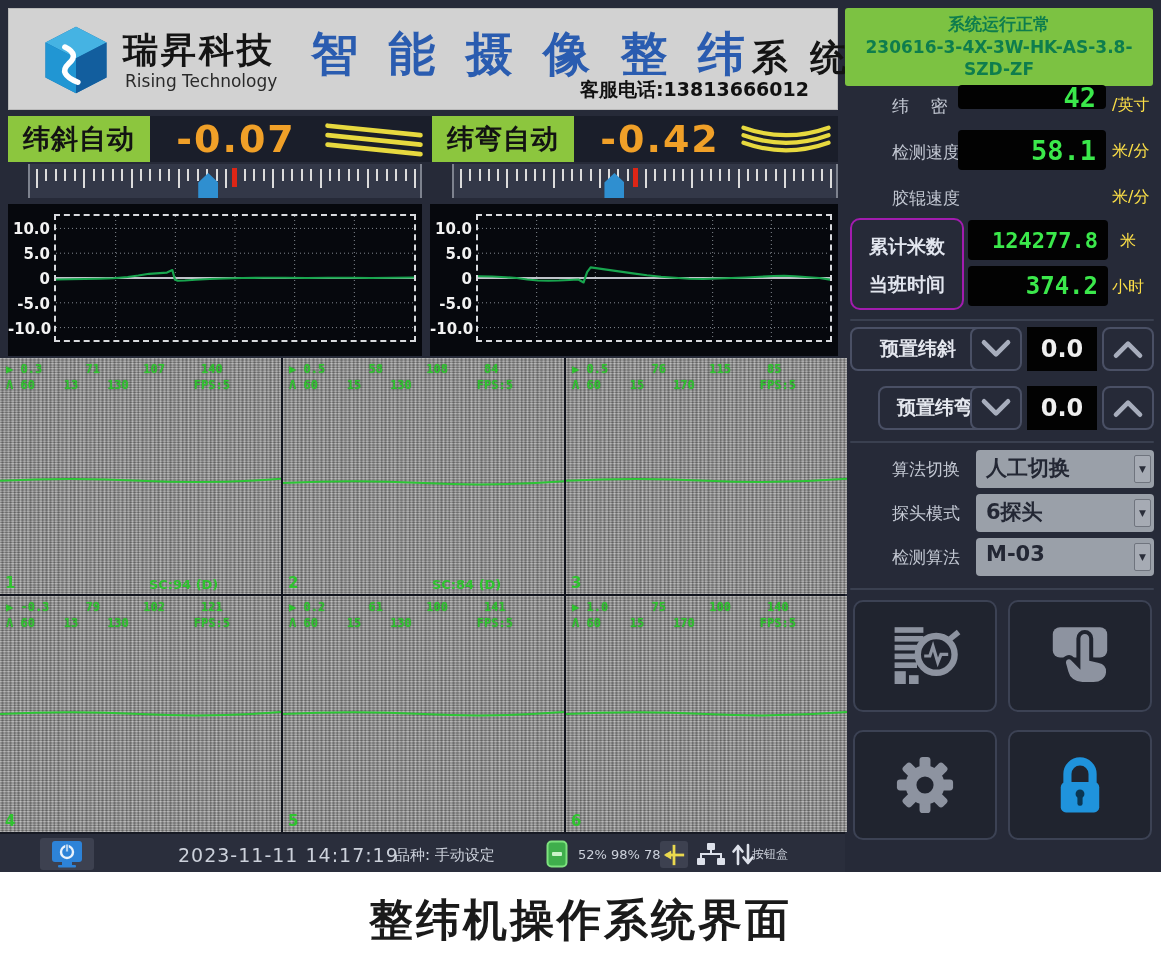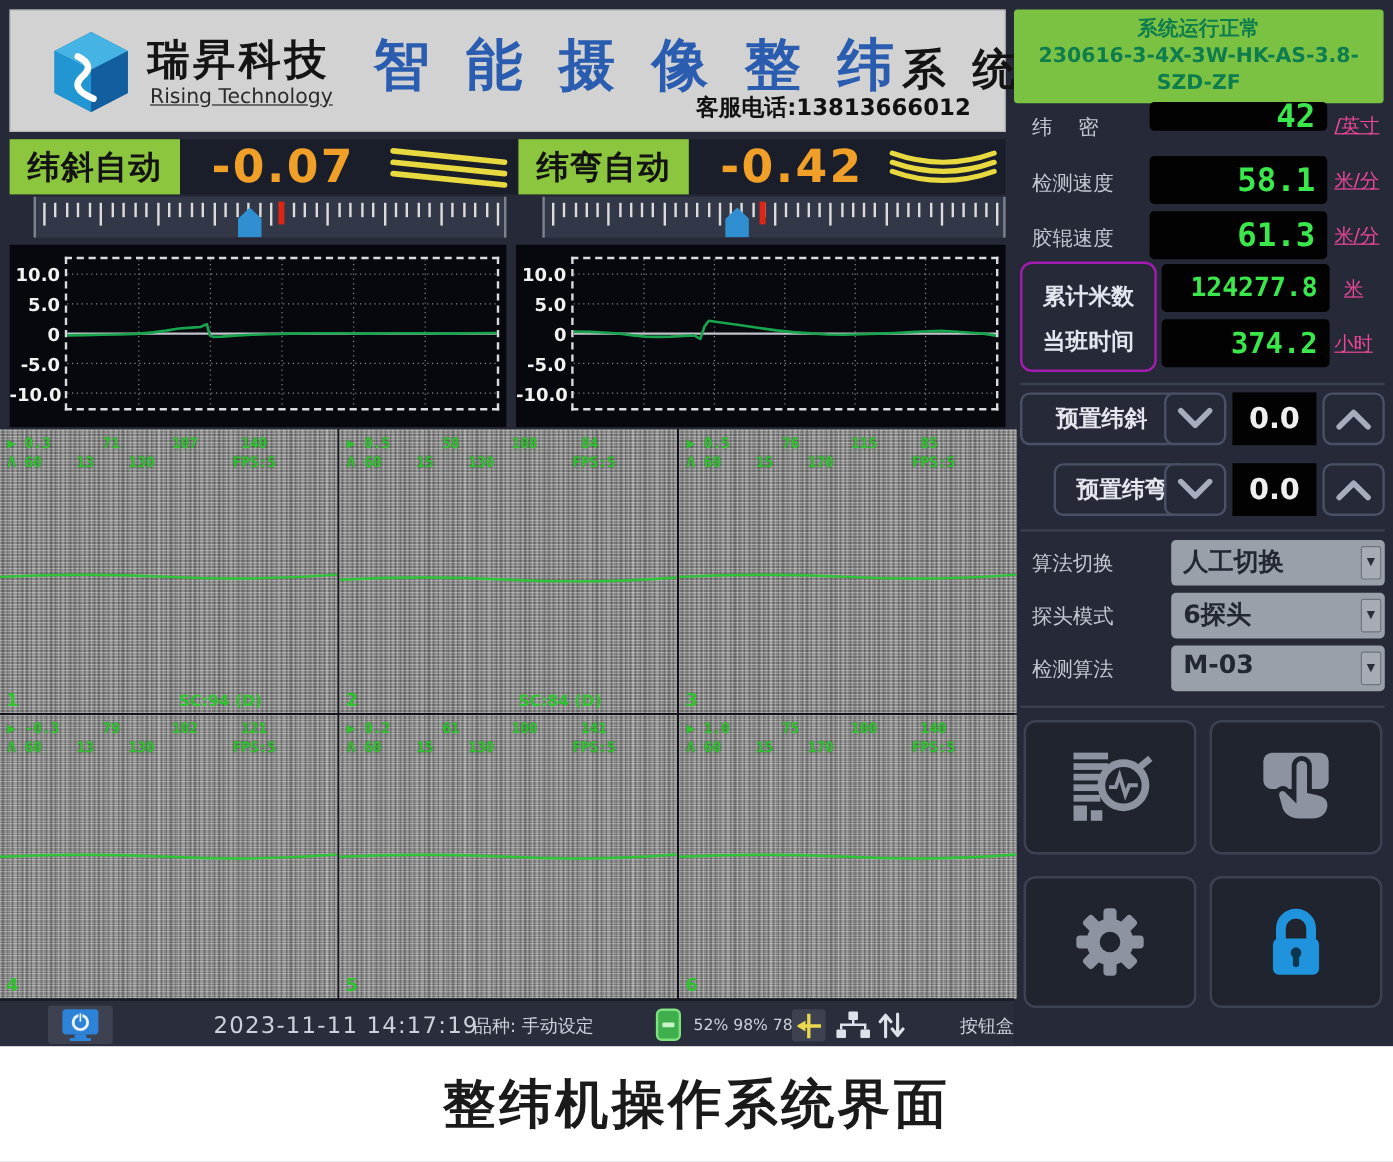--- a/index.html
+++ b/index.html
@@ -4,21 +4,21 @@
 <style>
   html,body{margin:0;padding:0;background:#ffffff;}
   *{box-sizing:border-box;}
   #root{position:relative;width:1161px;height:968px;font-family:"DejaVu Sans",sans-serif;overflow:hidden;}
   #app{position:absolute;left:0;top:0;width:1161px;height:872px;background:#262a38;overflow:hidden;}
 
   
   .hdr{position:absolute;left:8px;top:8px;width:830px;height:102px;background:#d2d2d2;border:1px solid #b9b9b9;}
   .logo-svg{position:absolute;left:30px;top:13px;width:74px;height:76px;}
   .co-cn{position:absolute;left:114px;top:18px;font-size:35px;font-weight:700;color:#141414;letter-spacing:3px;}
-  .co-en{position:absolute;left:116px;top:62px;font-size:17px;color:#2a2a2a;text-decoration:underline;}
+  .co-en{position:absolute;left:116px;top:62px;font-size:17px;color:#2a2a2a;}
   .main-title{position:absolute;left:302px;top:14px;white-space:nowrap;}
   .t-blue{font-size:47px;font-weight:800;color:#2a5cb0;letter-spacing:7px;}
   .t-black{font-size:36px;font-weight:800;color:#141414;letter-spacing:5px;}
   .phone{position:absolute;right:28px;bottom:6px;font-size:19px;font-weight:700;color:#111;}
 
   .sys-status{position:absolute;left:845px;top:8px;width:308px;height:78px;background:#7cc242;border-radius:3px;
       display:flex;flex-direction:column;align-items:center;justify-content:center;text-align:center;
       color:#0e7d4d;font-weight:700;font-size:17px;line-height:1.35;padding:0 8px;}
 
   
@@ -55,24 +55,24 @@
         repeating-linear-gradient(0deg, #8f8f8f 0 4px, #a0a0a0 4px 5px, #898989 5px 9px, #ababab 9px 10px);}
   .scan{position:absolute;left:0;top:0;width:100%;height:100%;}
   .cam-l1,.cam-l2{position:absolute;left:6px;font-family:"DejaVu Sans Mono",monospace;font-size:12px;font-weight:700;
       color:#2fc32f;white-space:pre;text-shadow:0 0 2px rgba(0,70,0,.55);}
   .cam-l1{top:4px;}
   .cam-l2{top:20px;}
   .cam-id{position:absolute;left:5px;bottom:2px;font-size:15px;font-weight:700;color:#2fc32f;}
   .cam-tag{position:absolute;left:53%;bottom:2px;font-size:13px;font-weight:700;color:#2fc32f;}
 
   
-  .p-label{position:absolute;font-size:17px;color:#c3c8d3;white-space:pre;}
+  .p-label{position:absolute;font-size:17px;color:#c3c8d3;white-space:pre;margin-left:32px;}
   .led{position:absolute;background:#020202;border-radius:4px;display:flex;align-items:center;justify-content:flex-end;
       padding-right:10px;font-family:"DejaVu Sans Mono",monospace;color:#3be84b;font-weight:700;}
-  .p-unit{position:absolute;font-size:16px;color:#ec4899;text-decoration:underline;}
+  .p-unit{position:absolute;font-size:16px;color:#fde047;}
   .counter-box{position:absolute;left:850px;top:218px;width:114px;height:92px;border:2px solid #a21caf;border-radius:10px;}
   .counter-box div{text-align:center;font-size:19px;font-weight:700;color:#e2e6ef;}
   .divider{position:absolute;left:850px;width:304px;height:2px;background:#3a4050;border-radius:1px;}
   .pbtn{position:absolute;height:44px;border:2px solid #4a5065;border-radius:8px;background:#262a38;
       display:flex;align-items:center;justify-content:center;color:#e4e7ee;font-size:19px;font-weight:600;cursor:pointer;}
   .pval{position:absolute;height:44px;background:#020202;display:flex;align-items:center;justify-content:center;
       color:#efefef;font-size:24px;font-weight:600;}
   .sel{position:absolute;width:178px;height:38px;background:#9aa0a9;border-radius:4px;cursor:pointer;}
   .sel .sel-text{position:absolute;left:10px;top:4px;font-size:21px;font-weight:700;color:#232734;}
   .sel .sel-arrow{position:absolute;right:3px;top:5px;width:17px;height:28px;background:#a6abb4;border:1px solid #6f747e;
@@ -336,21 +336,20 @@
 
   <div class="p-label" style="left:860px;top:95px;">纬    密</div>
   <div class="led" style="left:958px;top:85px;width:148px;height:24px;font-size:27px;">42</div>
   <div class="p-unit" style="left:1112px;top:95px;">/英寸</div>
 
   <div class="p-label" style="left:860px;top:141px;">检测速度</div>
   <div class="led" style="left:958px;top:130px;width:148px;height:40px;font-size:27px;">58.1</div>
   <div class="p-unit" style="left:1112px;top:141px;">米/分</div>
 
   <div class="p-label" style="left:860px;top:187px;">胶辊速度</div>
-  <div class="led" style="left:958px;top:176px;width:148px;height:40px;font-size:27px;">61.3</div>
   <div class="p-unit" style="left:1112px;top:187px;">米/分</div>
 
   <div class="counter-box">
     <div style="margin-top:14px;">累计米数</div>
     <div style="margin-top:12px;">当班时间</div>
   </div>
   <div class="led" style="left:968px;top:220px;width:140px;height:40px;font-size:22px;">124277.8</div>
   <div class="p-unit" style="left:1120px;top:231px;">米</div>
   <div class="led" style="left:968px;top:266px;width:140px;height:40px;font-size:24px;">374.2</div>
   <div class="p-unit" style="left:1112px;top:277px;">小时</div>
@@ -477,19 +476,19 @@
             <rect x="21" y="16" width="8" height="7" rx="1"></rect>
           </g>
       <path d="M15 8 v4 M5 16 v-4 h20 v4" stroke="#dde1ea" stroke-width="2" fill="none"></path>
     </svg>
     <svg style="position:absolute;left:730px;top:7px;cursor:pointer;" width="26" height="27" viewBox="0 0 26 27">
       <g stroke="#dde1ea" stroke-width="2.6" fill="none" stroke-linecap="round" stroke-linejoin="round">
         <path d="M8 23 V6 M3.5 10.5 L8 5 l4.5 5.5"></path>
         <path d="M18 4 v17 M13.5 16.5 L18 22 l4.5 -5.5"></path>
       </g>
     </svg>
-    <div class="s-text" style="left:800px;top:12px;font-size:15px;">按钮盒</div>
+    <div class="s-text" style="left:752px;top:12px;font-size:12px;">按钮盒</div>
   </div>
 
 </div>
 
 <div id="caption">整纬机操作系统界面</div>
 </div>
 
 </body></html>

